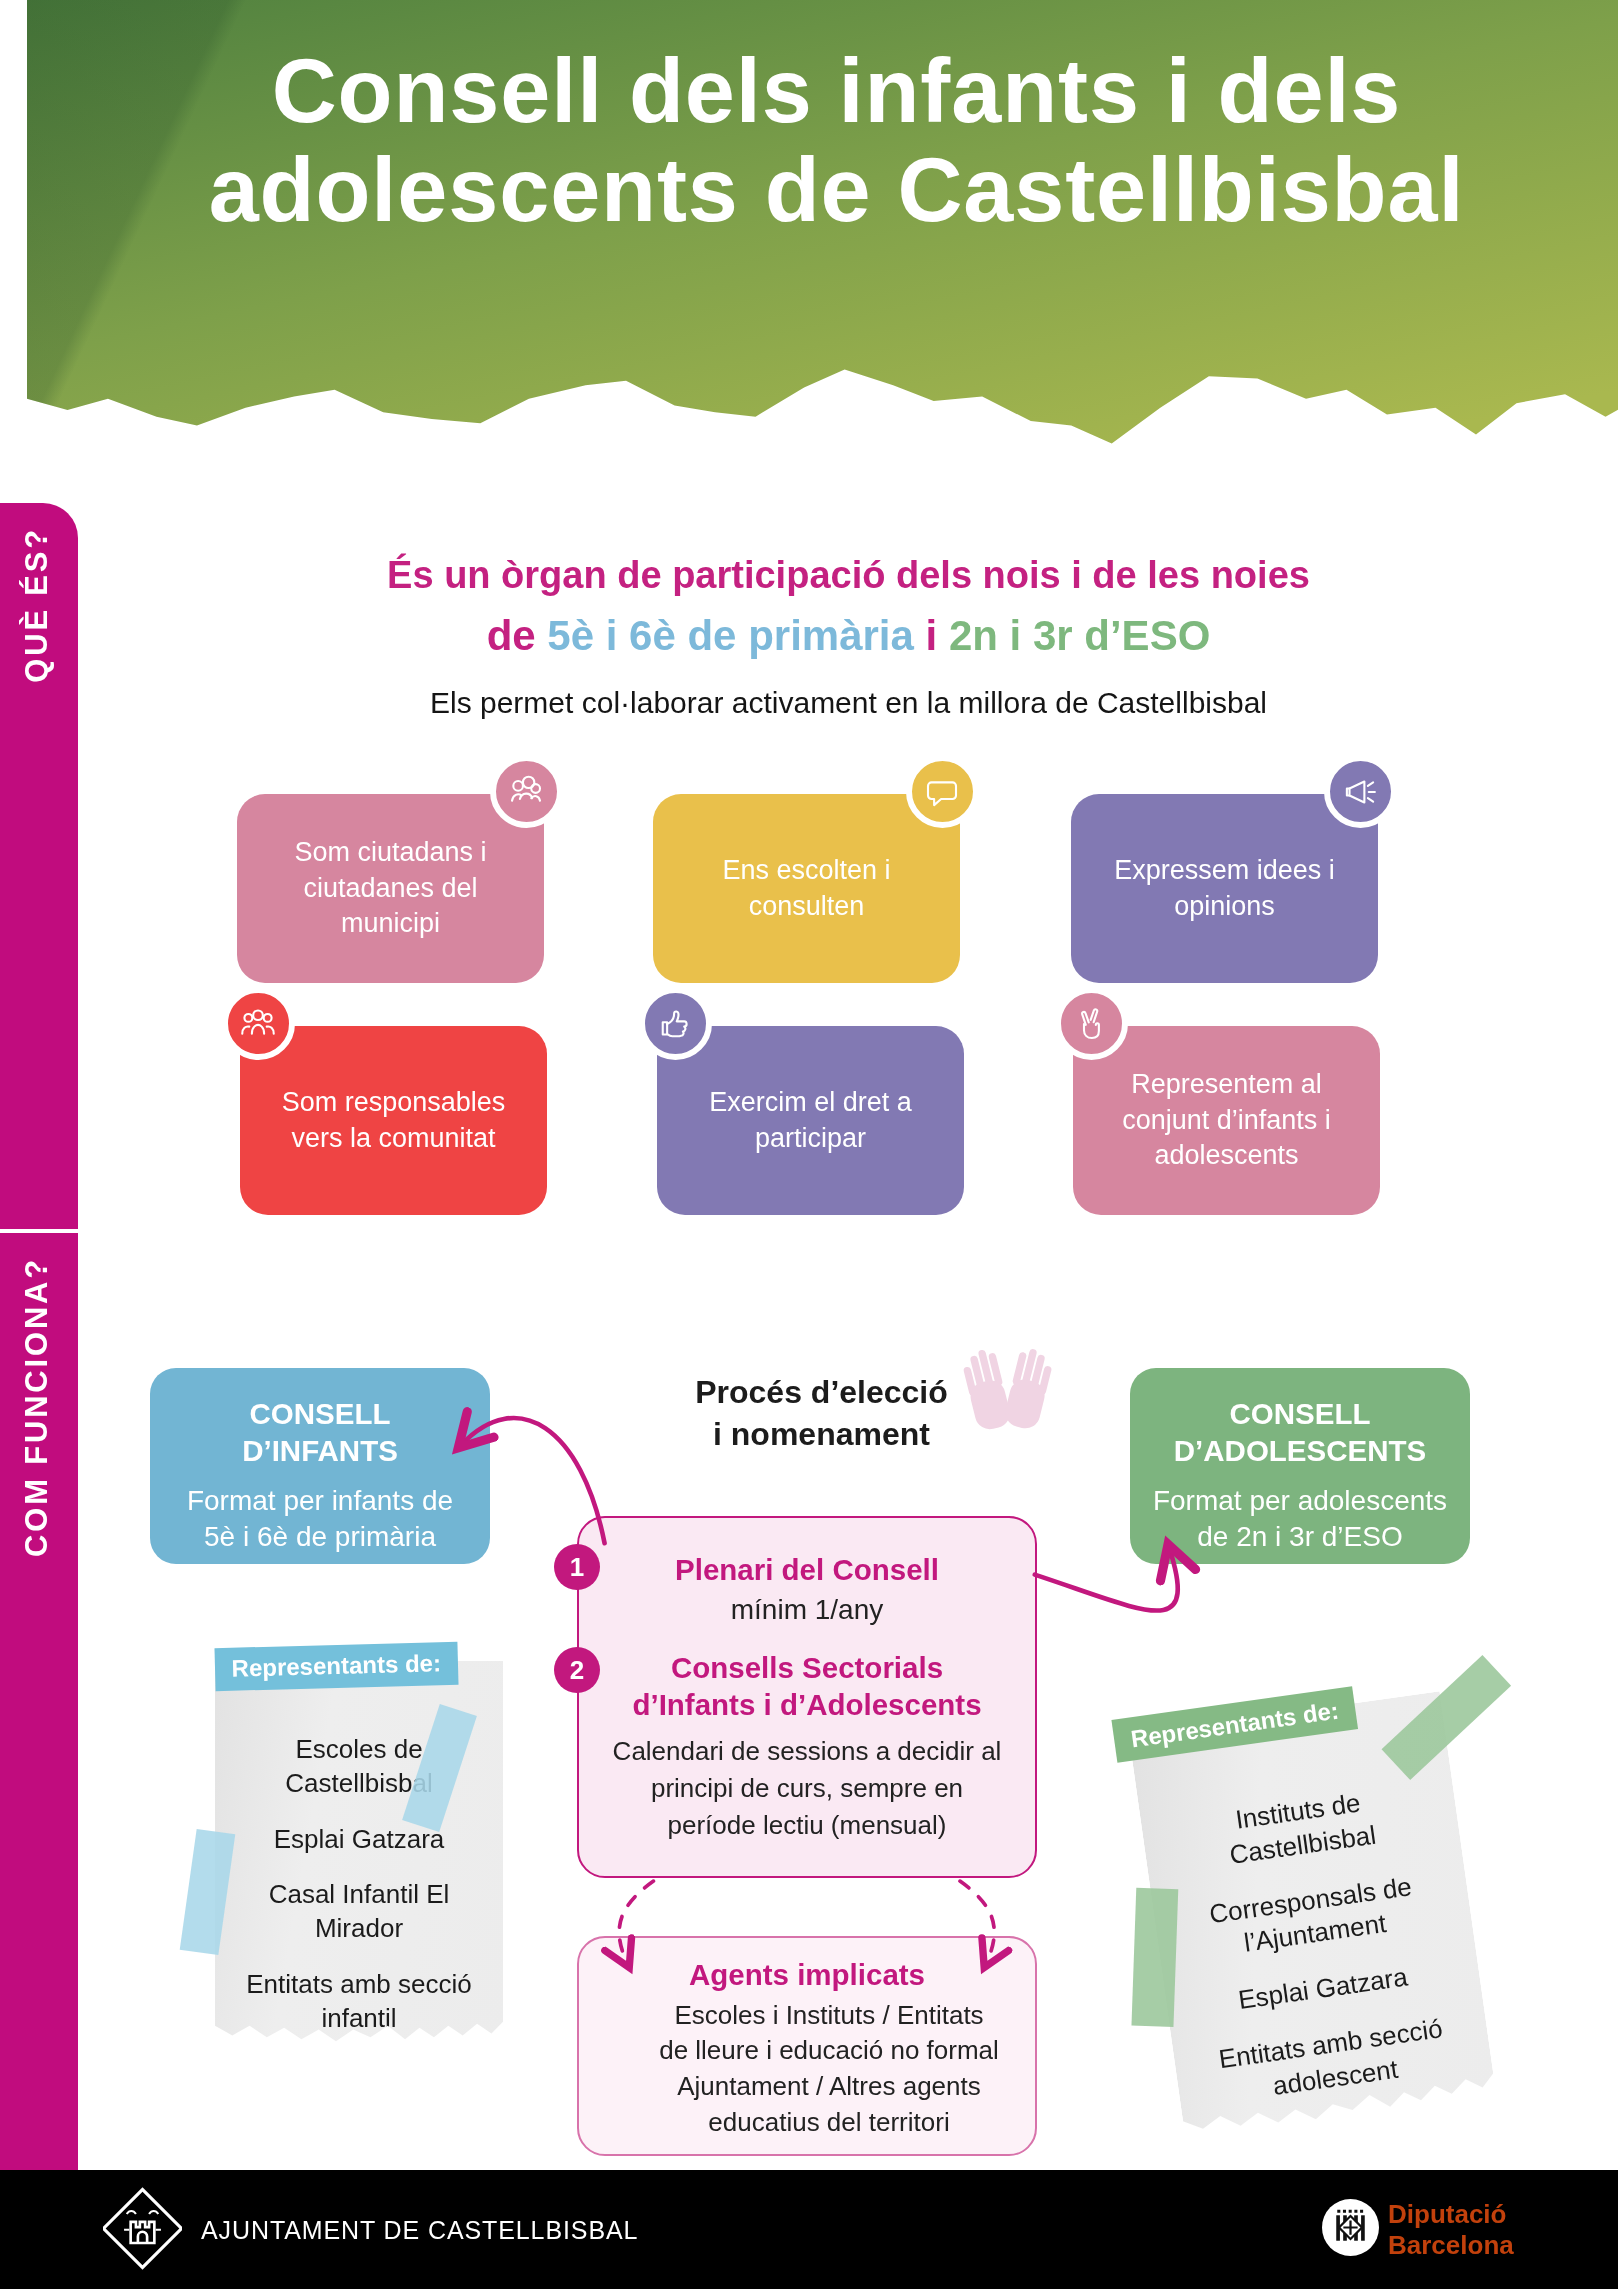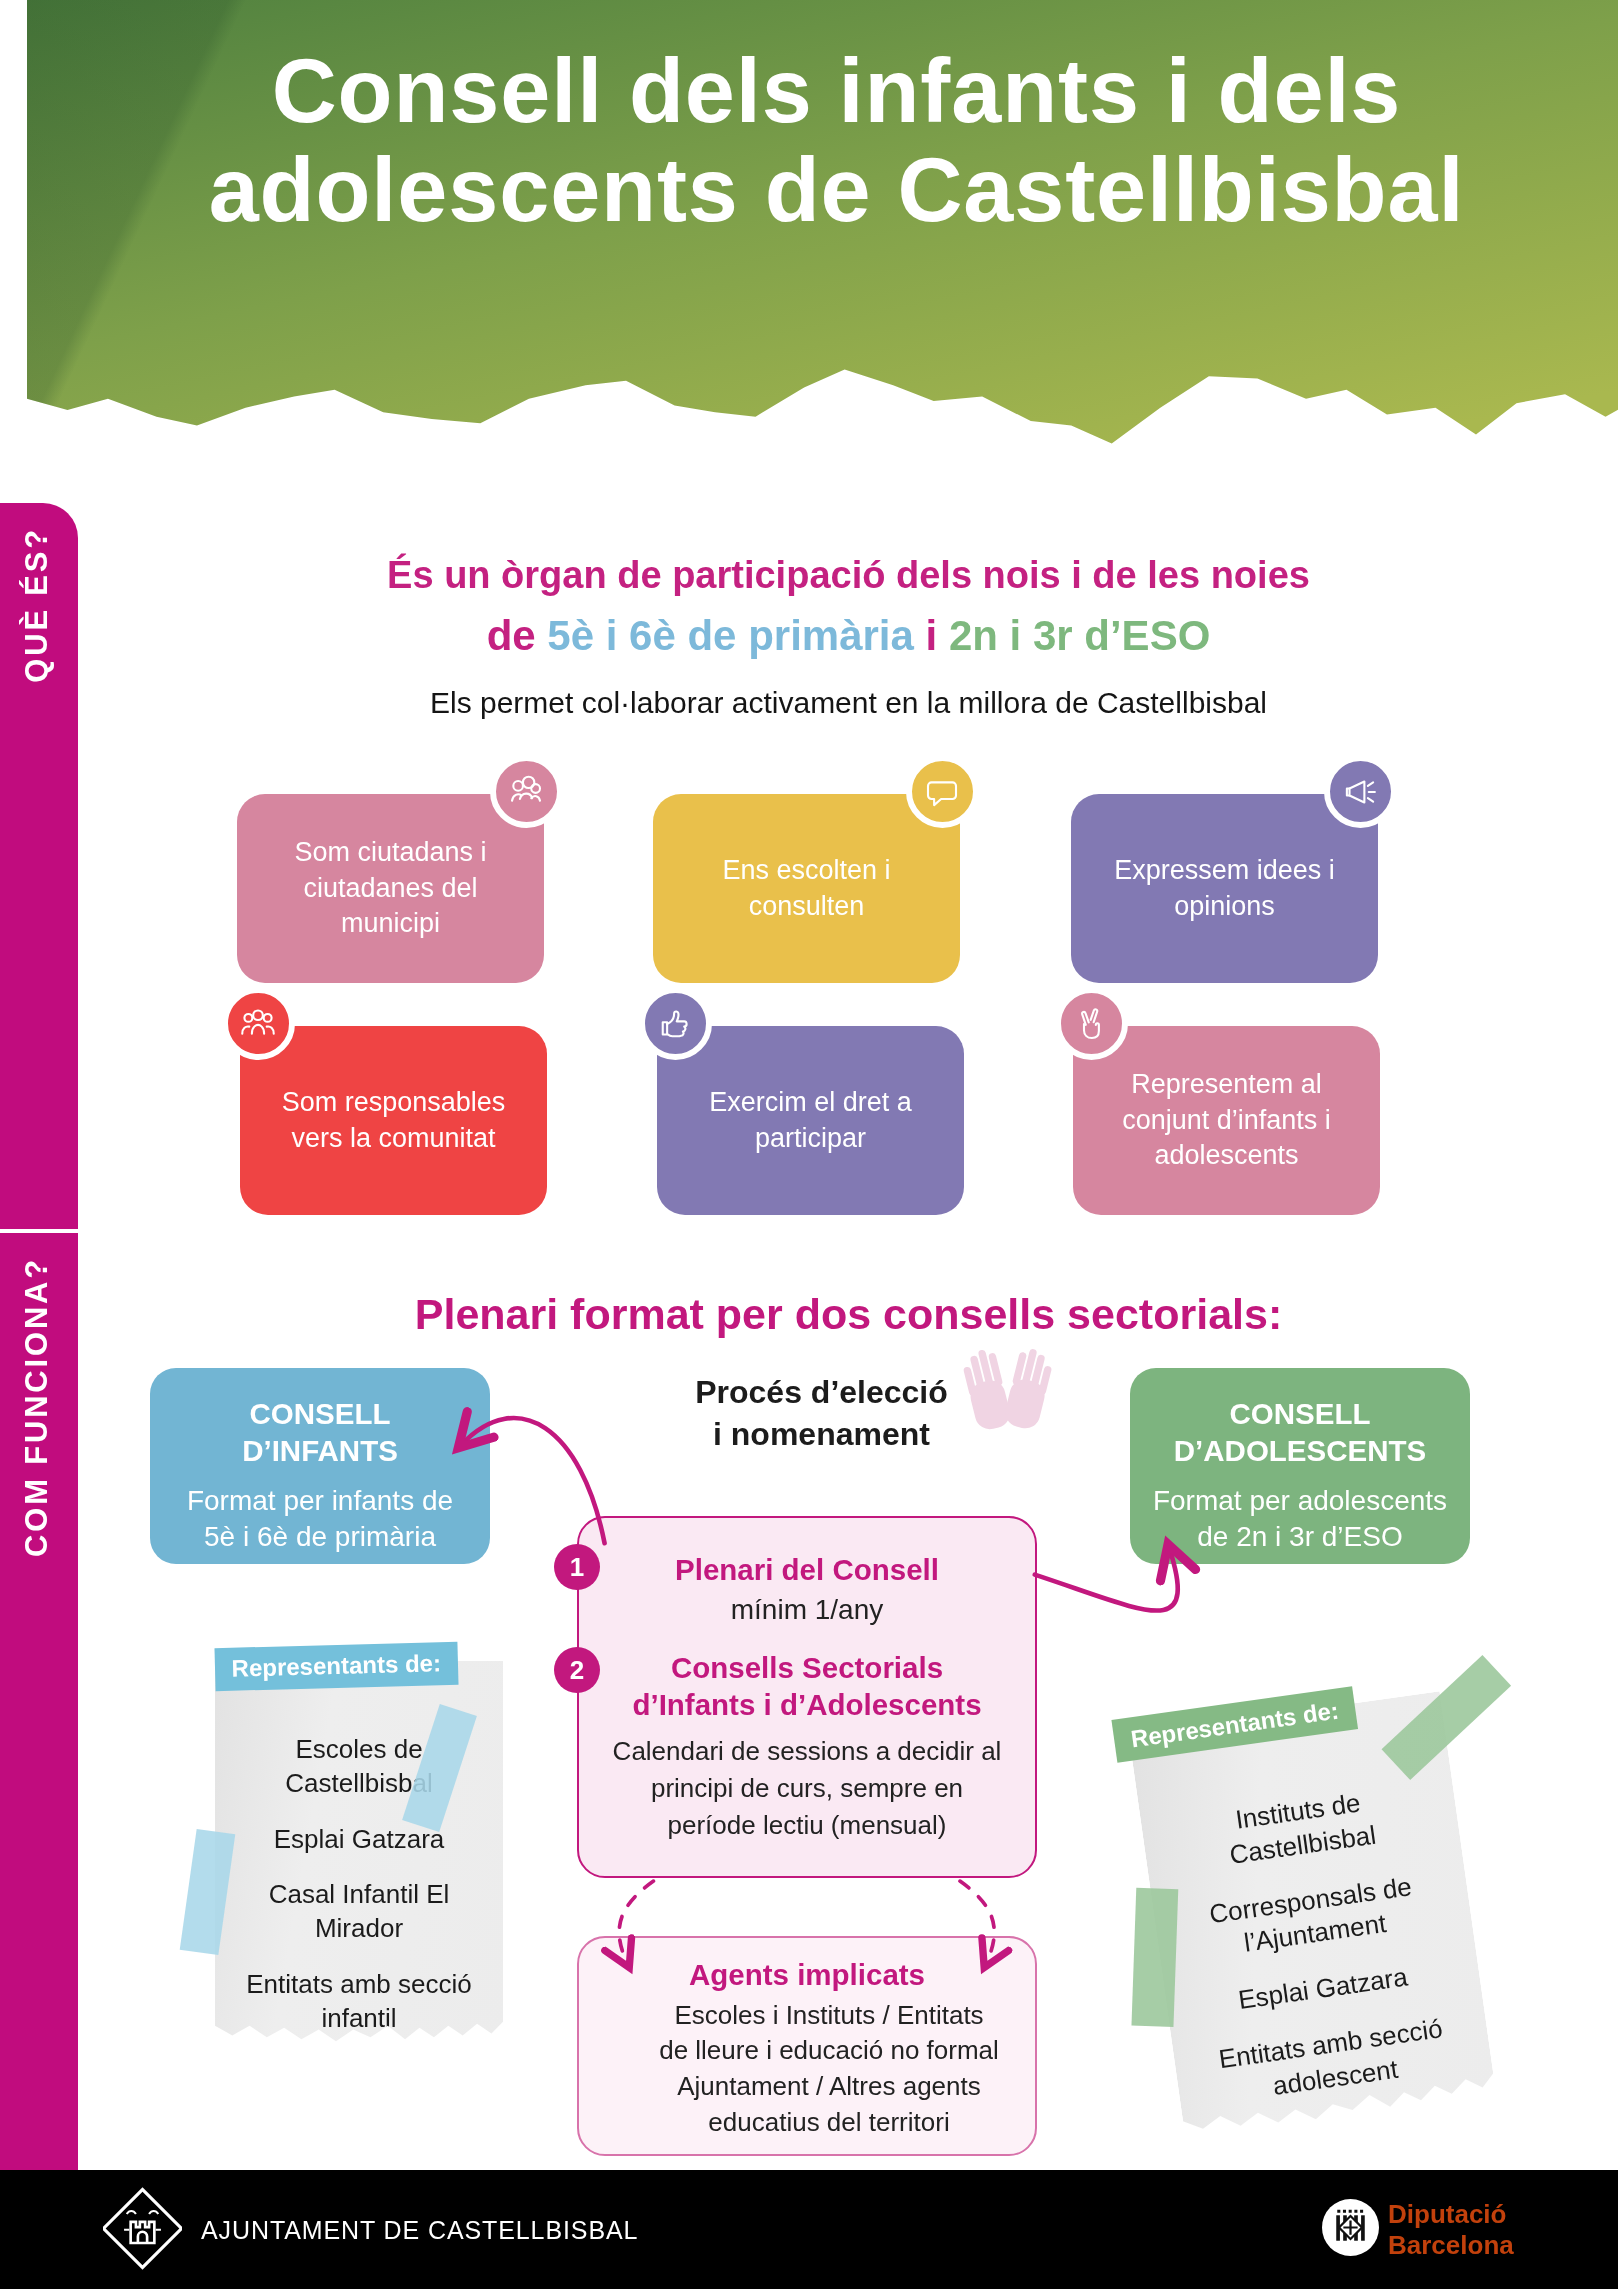--- a/index.html
+++ b/index.html
@@ -199,21 +199,20 @@
     <div class="icon-badge icon-left bg-pink">
       <svg viewBox="0 0 48 48" class="lineicon">
           <path d="M18 25 l-4 -12 c-1 -2.8 2.8 -4 3.8 -1.2 l3.6 10.4"></path>
           <path d="M27 22 l4 -12 c1 -2.8 -2.8 -4 -3.8 -1.2 l-3.6 10.4"></path>
           <path d="M16 24 v7 c0 6 4 9 9 9 s8 -3 8 -8 v-7 c0 -2.5 -3.5 -2.5 -3.5 0"></path>
         </svg>
     </div>
     <span>Representem al conjunt d’infants i adolescents</span>
   </div>
 
-  <div class="flow-heading">Plenari format per dos consells sectorials:</div>
 
   <div class="cbox cbox-blue">
     <div class="cbox-title">CONSELL D’INFANTS</div>
     <div class="cbox-body">Format per infants de 5è i 6è de primària</div>
   </div>
 
   <div class="cbox cbox-green">
     <div class="cbox-title">CONSELL D’ADOLESCENTS</div>
     <div class="cbox-body">Format per adolescents de 2n i 3r d’ESO</div>
   </div>

